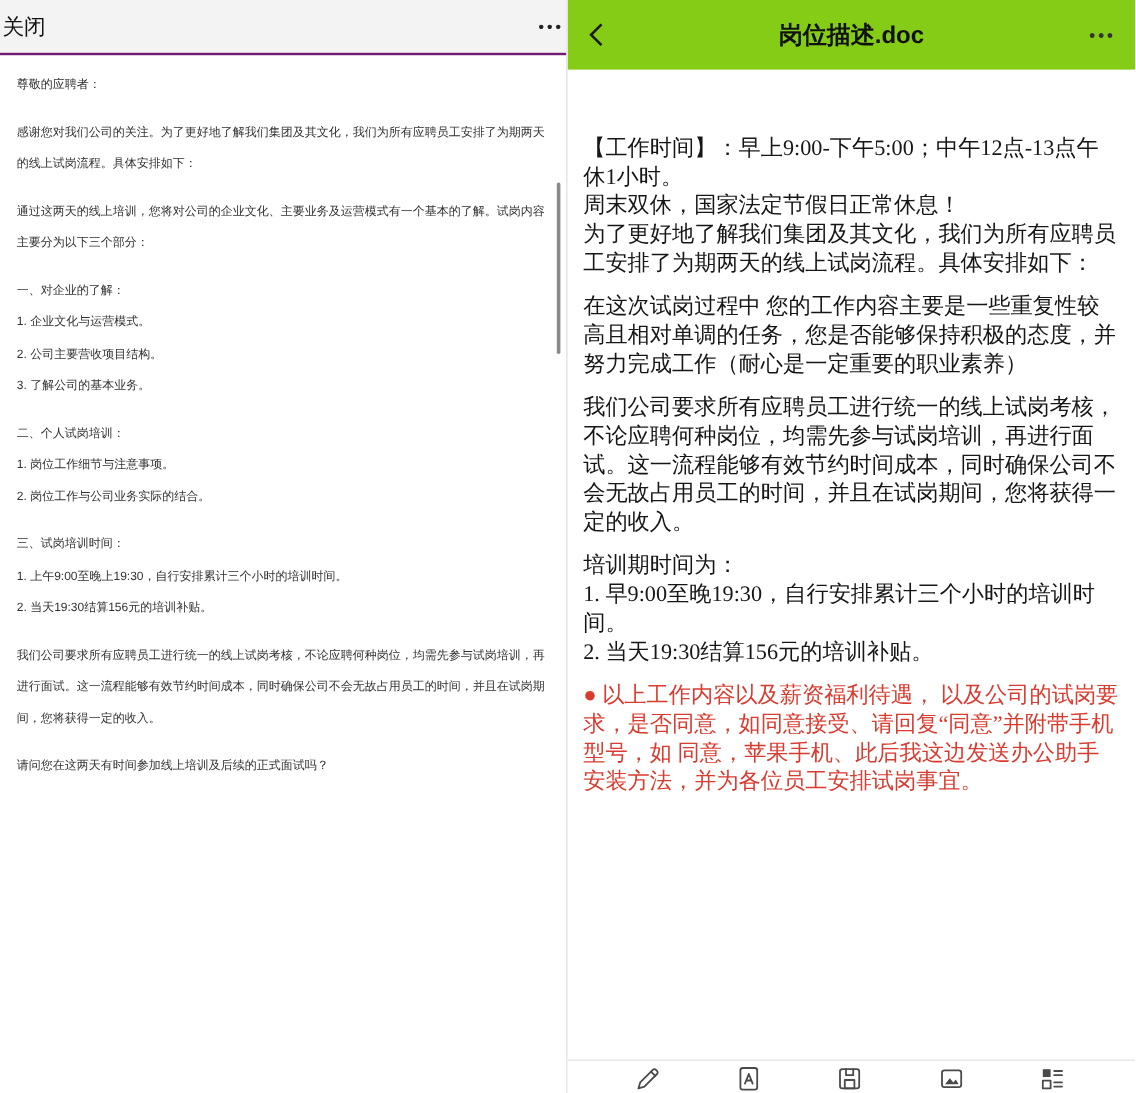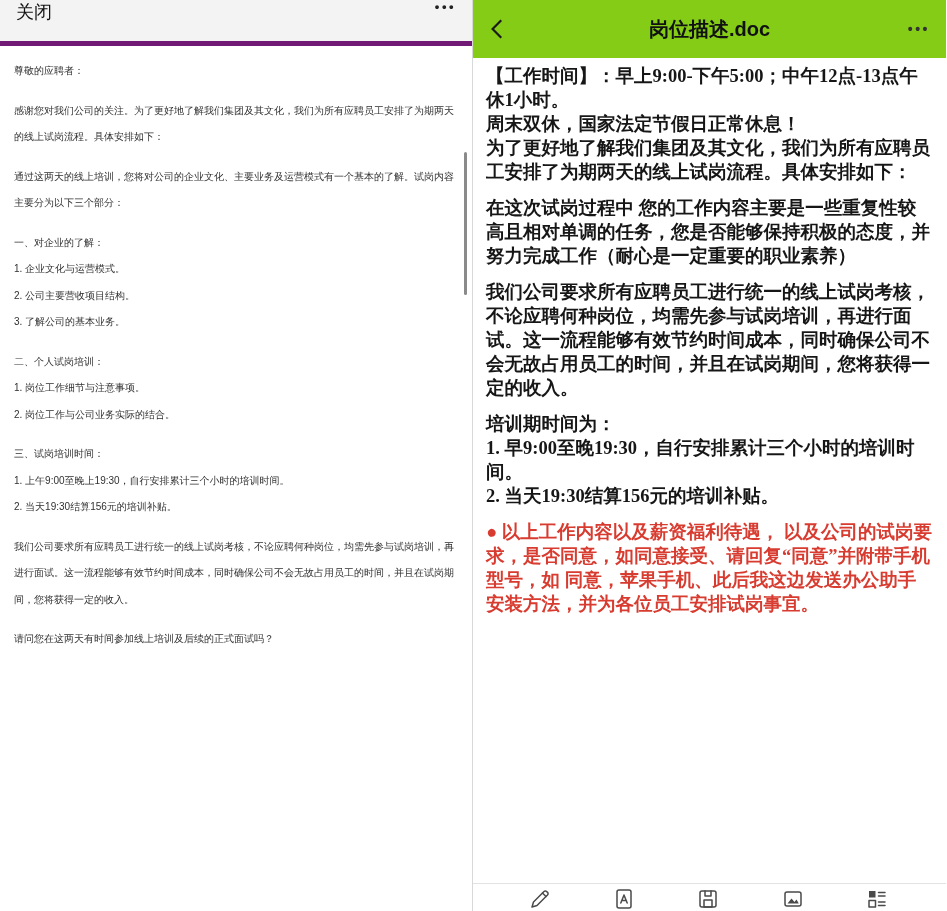--- a/index.html
+++ b/index.html
@@ -6,22 +6,22 @@
   html,body { width:947px; height:911px; overflow:hidden; background:#fff; }
   body { font-family:"Liberation Sans","DejaVu Sans",sans-serif; }
   #stage { position:relative; width:947px; height:911px; display:flex; }
 
   
   .panel { position:relative; height:911px; background:#fff; overflow:hidden; }
   #left-panel  { width:473px; border-right:1px solid #d8d8d8; }
   #right-panel { width:473px; }
 
   .lheader {
-    height:46px; background:#f3f3f3; display:flex; align-items:flex-start;
-    justify-content:space-between; padding:0 16px; border-bottom:5px solid #701a75;
+    height:46px; background:#f3f3f3; display:flex; align-items:center;
+    justify-content:space-between; padding:0 2px; border-bottom:2px solid #701a75;
   }
   .close-lbl { font-size:18px; color:#111; }
   .dots { font-size:13px; letter-spacing:2.5px; color:#222; font-weight:bold; line-height:1; cursor:pointer; }
 
   .lbody {
     padding:12px 14px 0 14px;
     font-size:10px; line-height:26.5px; color:#303030;
   }
   .lbody p { white-space:pre-line; margin:0 0 13px 0; }
 
@@ -36,21 +36,21 @@
     display:flex; align-items:center; justify-content:center;
   }
   .back-btn { position:absolute; left:12px; top:16px; width:26px; height:26px; cursor:pointer; }
   .back-btn svg { width:26px; height:26px; stroke:#1a1a1a; stroke-width:2; fill:none; }
   .doc-title { font-size:20px; font-weight:bold; color:#111; }
   .rheader .dots { position:absolute; right:16px; top:22px; font-size:14px; color:#333; }
 
   .rbody {
     padding:6px 13px 0 13px;
     font-family:"Liberation Serif","DejaVu Serif",serif;
-    font-size:18.5px; font-weight:bold; line-height:24px; color:#161616;
+    font-size:18.5px; font-weight:normal; line-height:24px; color:#161616;margin-top:48px;
   }
   .rbody p { white-space:pre-line; margin:0 0 12px 0; }
   .rbody p.tight { margin-bottom:0; }
   .red  { color:var(--red-text,#d83b2f); }
   .blue { color:var(--blue-text,#2b28c8); }
 
   
   .toolbar {
     position:absolute; left:0; bottom:0; width:473px; height:28px;
     background:#fff; border-top:1px solid #e2e2e2;

